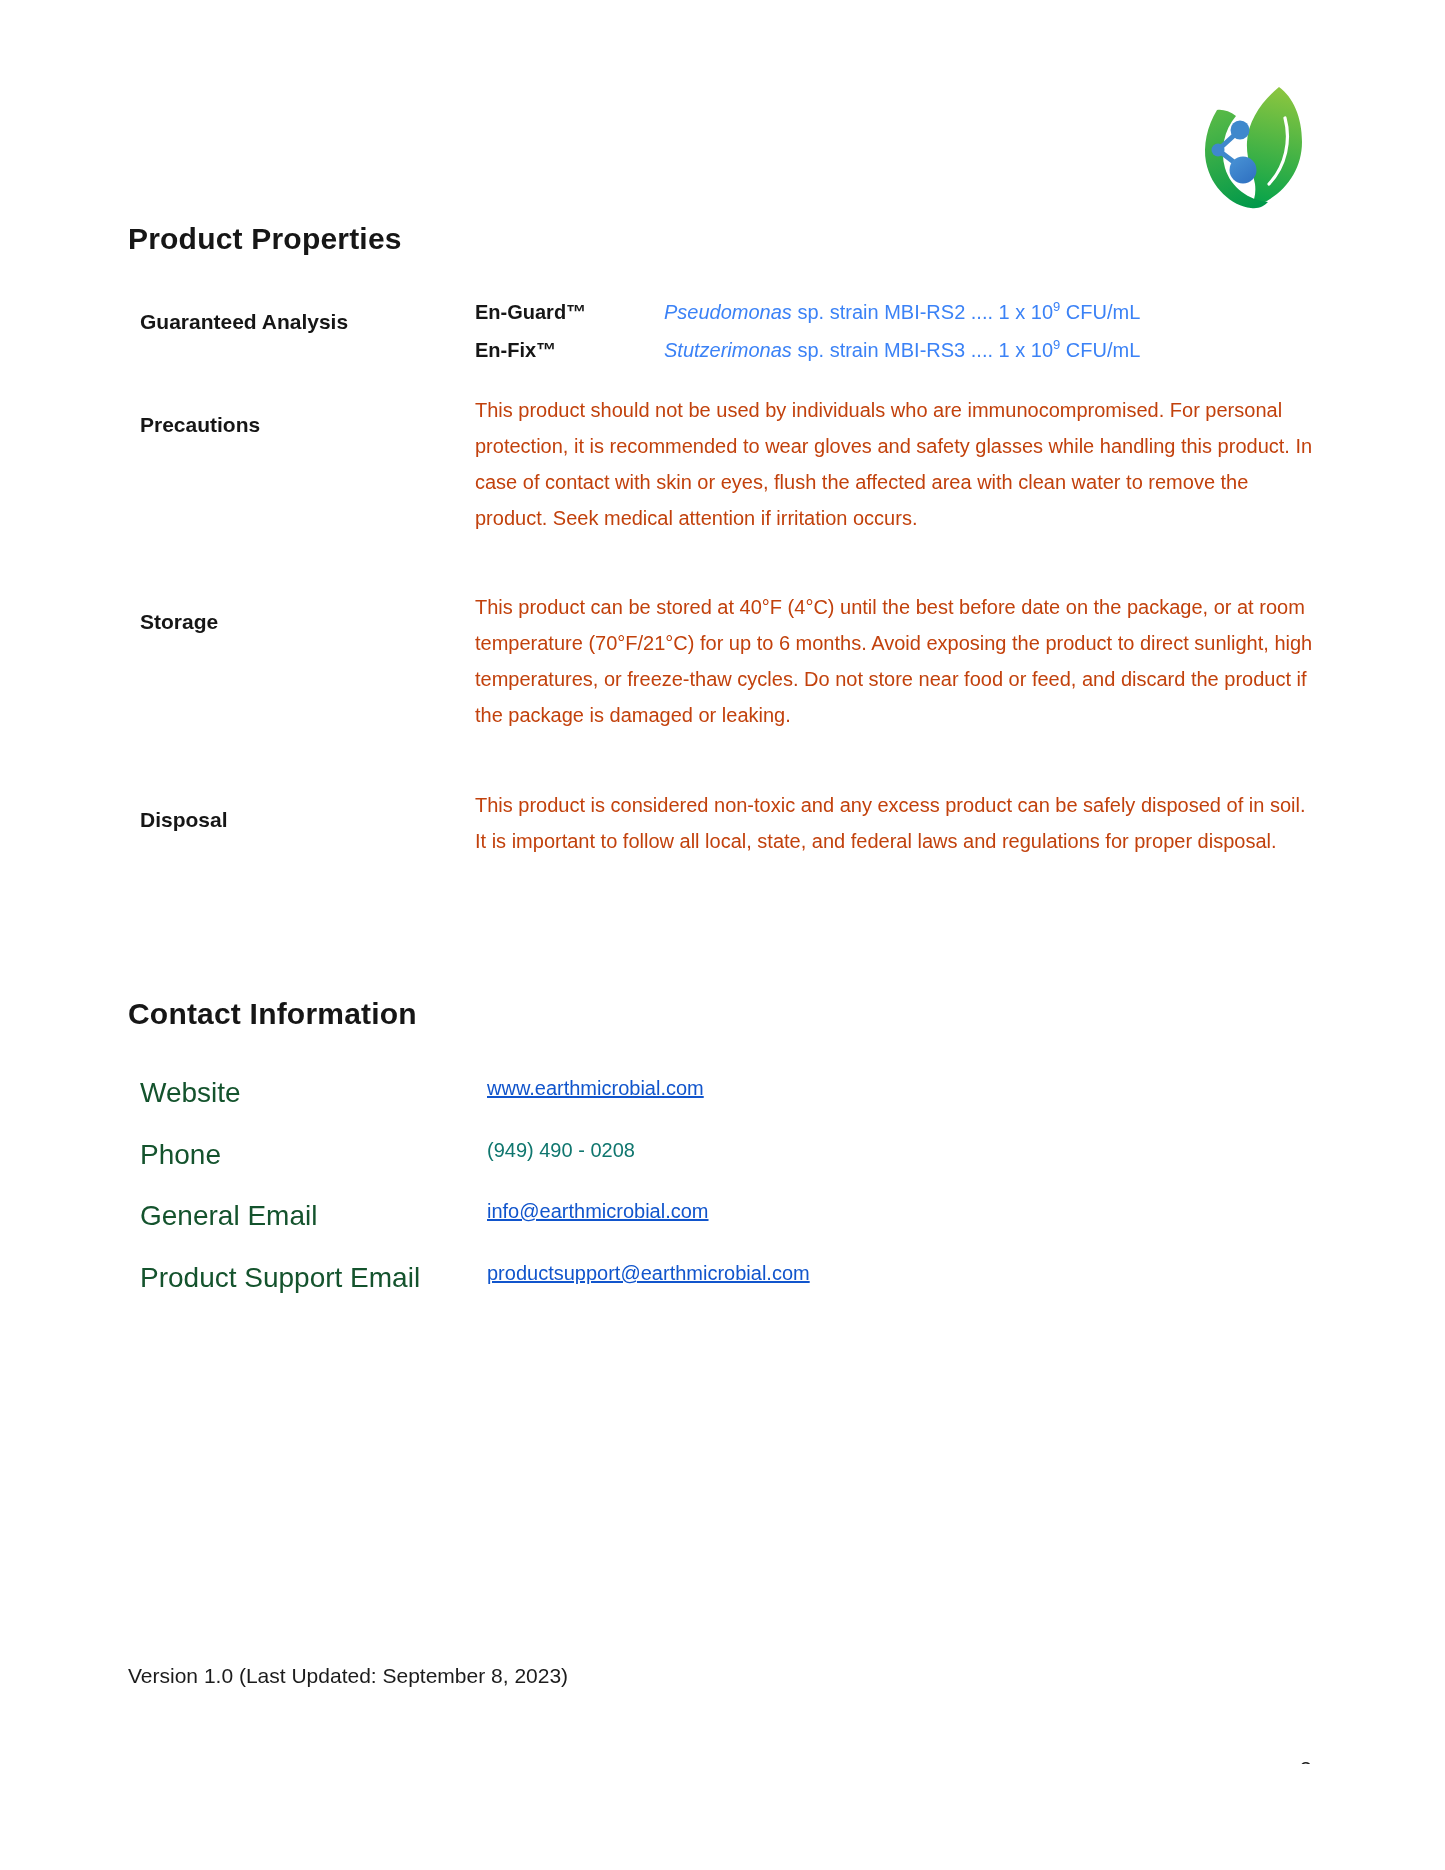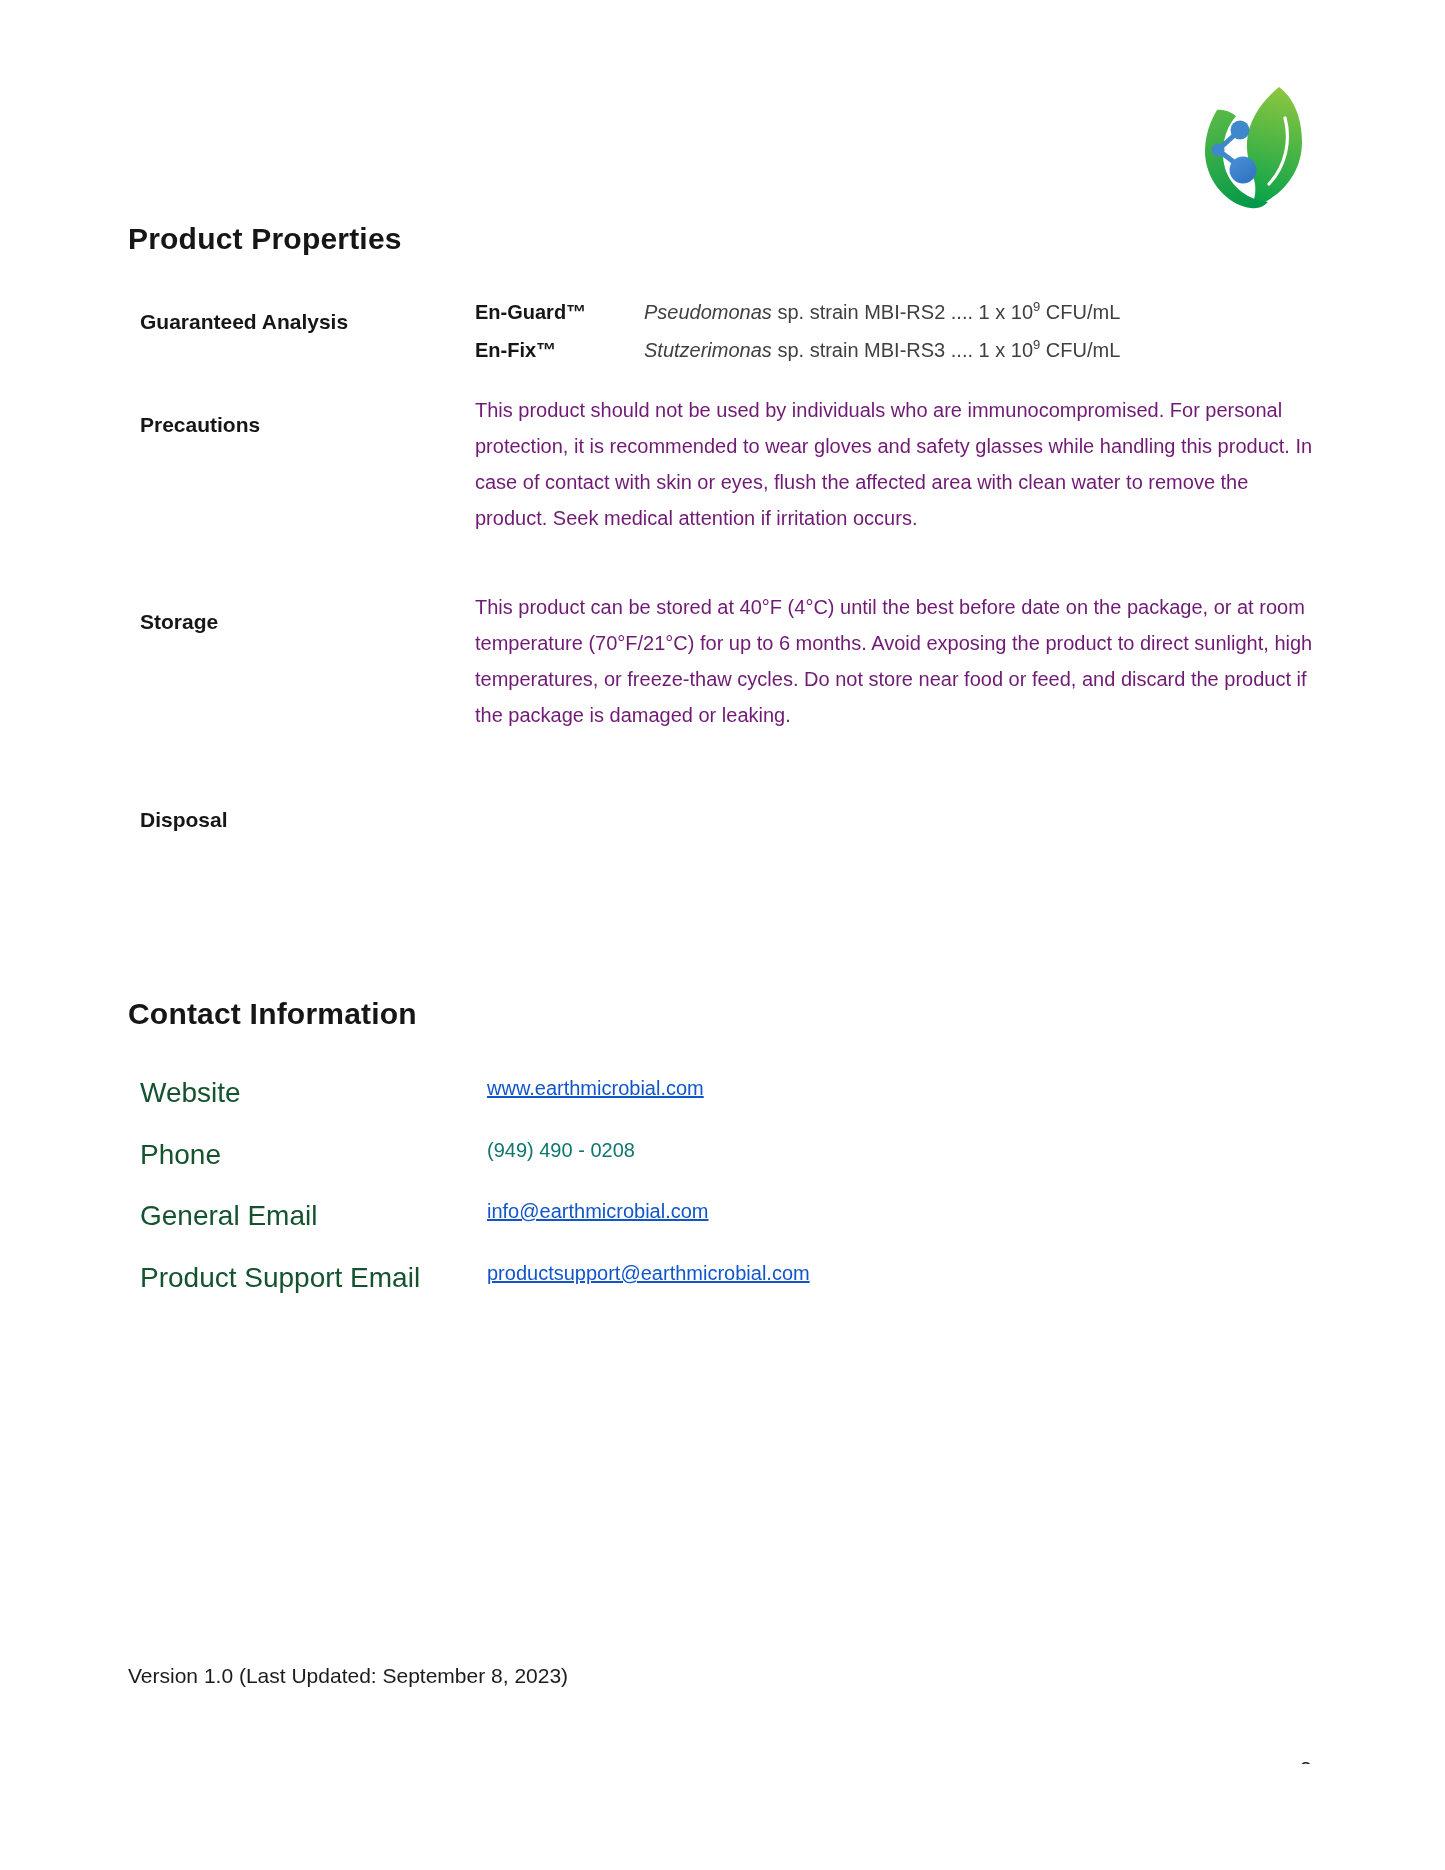--- a/index.html
+++ b/index.html
@@ -35,35 +35,35 @@
     font-weight:700;
     color:#161616;
     margin-top:15px;
   }
   .body-text {
     position:absolute;
     left:475px;
     width:845px;
     font-size:20px;
     line-height:36px;
-    color:#701a75;
+    color:#c2410c;
   }
   .ga-product {
     position:absolute;
     left:475px;
     font-size:20px;
     font-weight:700;
     color:#161616;
     line-height:38px;
   }
   .ga-analysis {
     position:absolute;
-    left:644px;
+    left:664px;
     font-size:20px;
-    color:#404040;
+    color:#3b82f6;
     line-height:38px;
     white-space:nowrap;
   }
   .ga-analysis i { font-style:italic; }
   sup { font-size:13px; vertical-align:super; line-height:0; }
   .tm { font-size:20px; }
   .contact-label {
     position:absolute;
     left:140px;
     font-size:28px;
@@ -145,20 +145,21 @@
   <div class="ga-product" style="top:331px;"><span>En-Fix</span><span class="tm">™</span></div>
   <div class="ga-analysis" style="top:331px;"><i>Stutzerimonas</i><span> sp. strain MBI-RS3 .... 1 x 10</span><sup>9</sup><span> CFU/mL</span></div>
 
   <div class="row-label" style="top:398px;">Precautions</div>
   <p class="body-text" style="top:392px;">This product should not be used by individuals who are immunocompromised. For personal protection, it is recommended to wear gloves and safety glasses while handling this product. In case of contact with skin or eyes, flush the affected area with clean water to remove the product. Seek medical attention if irritation occurs.</p>
 
   <div class="row-label" style="top:595px;">Storage</div>
   <p class="body-text" style="top:589px;">This product can be stored at 40°F (4°C) until the best before date on the package, or at room temperature (70°F/21°C) for up to 6 months. Avoid exposing the product to direct sunlight, high temperatures, or freeze-thaw cycles. Do not store near food or feed, and discard the product if the package is damaged or leaking.</p>
 
   <div class="row-label" style="top:793px;">Disposal</div>
+  <p class="body-text" style="top:787px;">This product is considered non-toxic and any excess product can be safely disposed of in soil. It is important to follow all local, state, and federal laws and regulations for proper disposal.</p>
 
   <h1 class="section-title" style="top:997px;">Contact Information</h1>
 
   <div class="contact-label" style="top:1077px;">Website</div>
   <a class="contact-value link" style="top:1077px;">www.earthmicrobial.com</a>
 
   <div class="contact-label" style="top:1139px;">Phone</div>
   <span class="contact-value" style="top:1139px;">(949) 490 - 0208</span>
 
   <div class="contact-label" style="top:1200px;">General Email</div>

